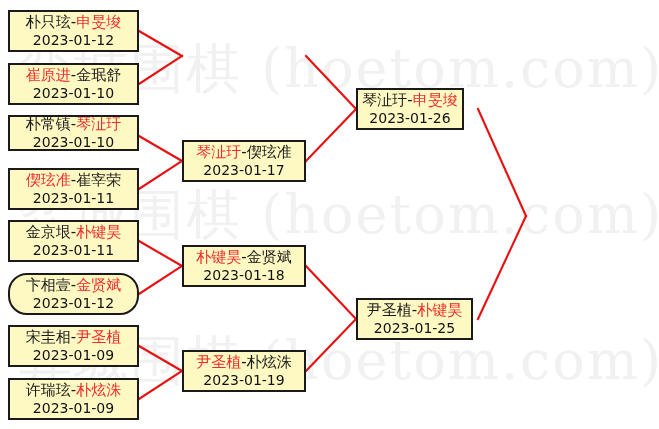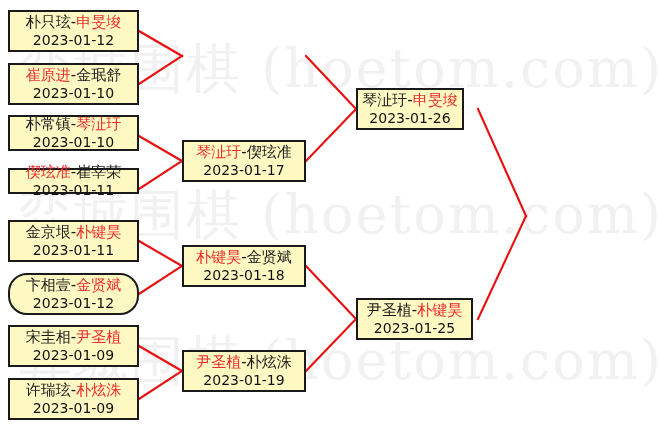--- a/index.html
+++ b/index.html
@@ -133,21 +133,21 @@
     <div class="date">2023-01-10</div>
   </div>
 
   <div class="match" style="left:8px;  top:115px; width:131px; height:36px;">
     <div class="players">
       <span class="l">朴常镇</span><span class="sep">-</span><span class="w">琴沚玗</span>
     </div>
     <div class="date">2023-01-10</div>
   </div>
 
-  <div class="match" style="left:8px;  top:168px; width:131px; height:26px;">
+  <div class="match" style="left:8px;  top:168px; width:131px; height:42px;">
     <div class="players">
       <span class="w">偰玹准</span><span class="sep">-</span><span class="l">崔宰荣</span>
     </div>
     <div class="date">2023-01-11</div>
   </div>
 
   <div class="match" style="left:8px;  top:220px; width:131px; height:42px;">
     <div class="players">
       <span class="l">金京垠</span><span class="sep">-</span><span class="w">朴键昊</span>
     </div>

